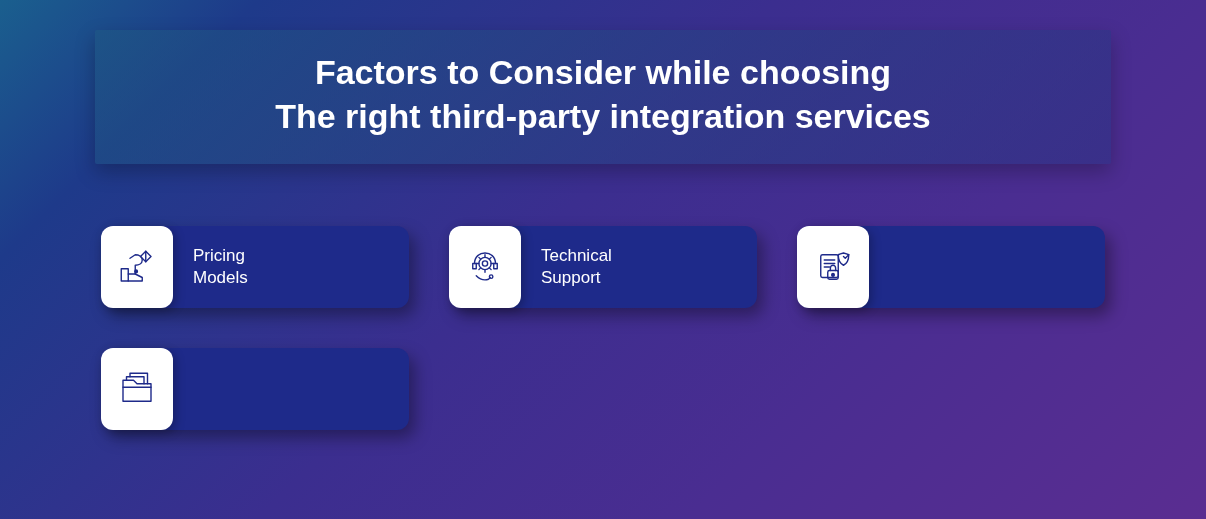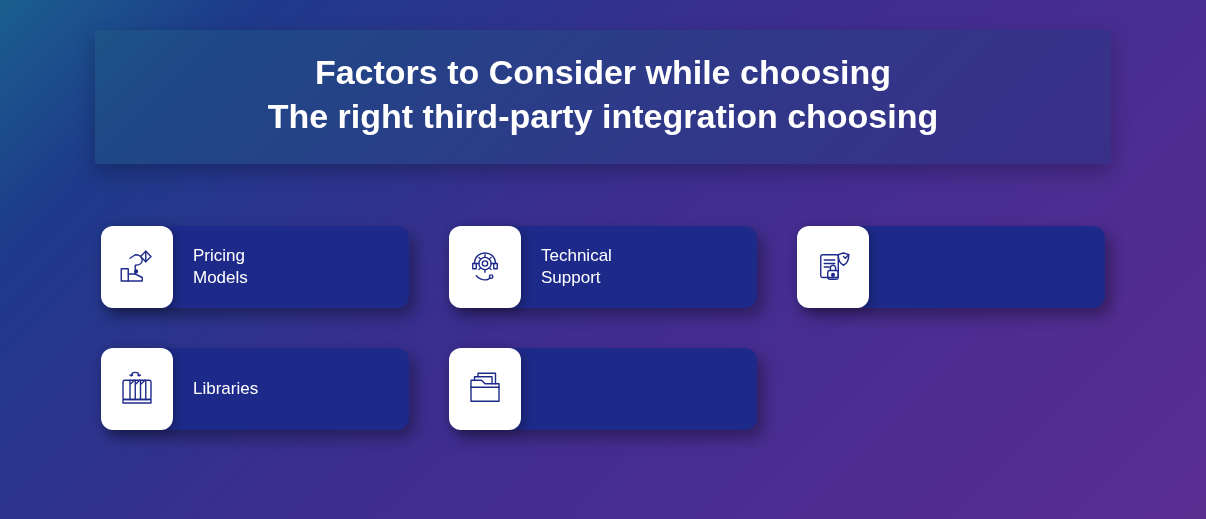--- a/index.html
+++ b/index.html
@@ -80,21 +80,21 @@
       font-weight: 500;
       white-space: pre-line;
     }
   </style>
 </head>
 <body>
 
 <div class="header-panel">
   <div class="title">
     <span>Factors to Consider while choosing</span><br>
-    <span>The right third-party integration choosing</span>
+    <span>The right third-party integration services</span>
   </div>
 </div>
 
 <div class="grid">
 
   <div class="card">
     <div class="icon-box">
       <svg viewBox="0 0 48 48">
         <path d="M6 40 L6 26 L14 26 L14 40 Z"></path>
         <path d="M14 32 L22 32 L22 22 C26 22 30 20 30 16 C30 12 26 10 22 10 L16 14"></path>
@@ -136,35 +136,20 @@
         <path d="M14 16 L26 16 M14 20 L26 20 M14 24 L20 24"></path>
         <rect x="18" y="28" width="12" height="10" rx="2"></rect>
         <path d="M21 28 L21 25 C21 23 23 22 24 22 C25 22 27 23 27 25 L27 28"></path>
         <circle cx="24" cy="33" r="1.5" fill="#1e2a8a"></circle>
         <path d="M32 10 C32 10 36 11 38 12 C38 18 36 22 32 24 C28 22 26 18 26 12 C28 11 32 10 32 10 Z" transform="translate(4,-2)"></path>
         <path d="M34 13 L36 15 L40 11" transform="translate(2,-1)"></path>
       </svg>
     </div>
   </div>
 
-  <div class="card">
-    <div class="icon-box">
-      <svg viewBox="0 0 48 48">
-        <path d="M18 8 C18 6 20 5 22 5 C24 5 26 6 26 8"></path>
-        <path d="M16 8 C17 9 18 9 19 8 M25 8 C26 9 27 9 28 8"></path>
-        <rect x="8" y="14" width="32" height="22" rx="2"></rect>
-        <rect x="8" y="36" width="32" height="4"></rect>
-        <path d="M16 14 L16 36 M22 14 L22 36 M28 14 L28 36 M34 14 L34 36"></path>
-        <path d="M17 18 L21 14 M23 18 L27 14 M29 18 L33 14"></path>
-      </svg>
-    </div>
-    <div class="label-box">
-      <div class="label">Libraries</div>
-    </div>
-  </div>
 
   <div class="card">
     <div class="icon-box">
       <svg viewBox="0 0 48 48">
         <path d="M8 16 L8 38 L40 38 L40 18 L24 18 L20 14 L8 14 Z"></path>
         <path d="M12 14 L12 10 L32 10 L32 18"></path>
         <path d="M16 10 L16 6 L36 6 L36 18"></path>
         <path d="M8 22 L40 22"></path>
       </svg>
     </div>

